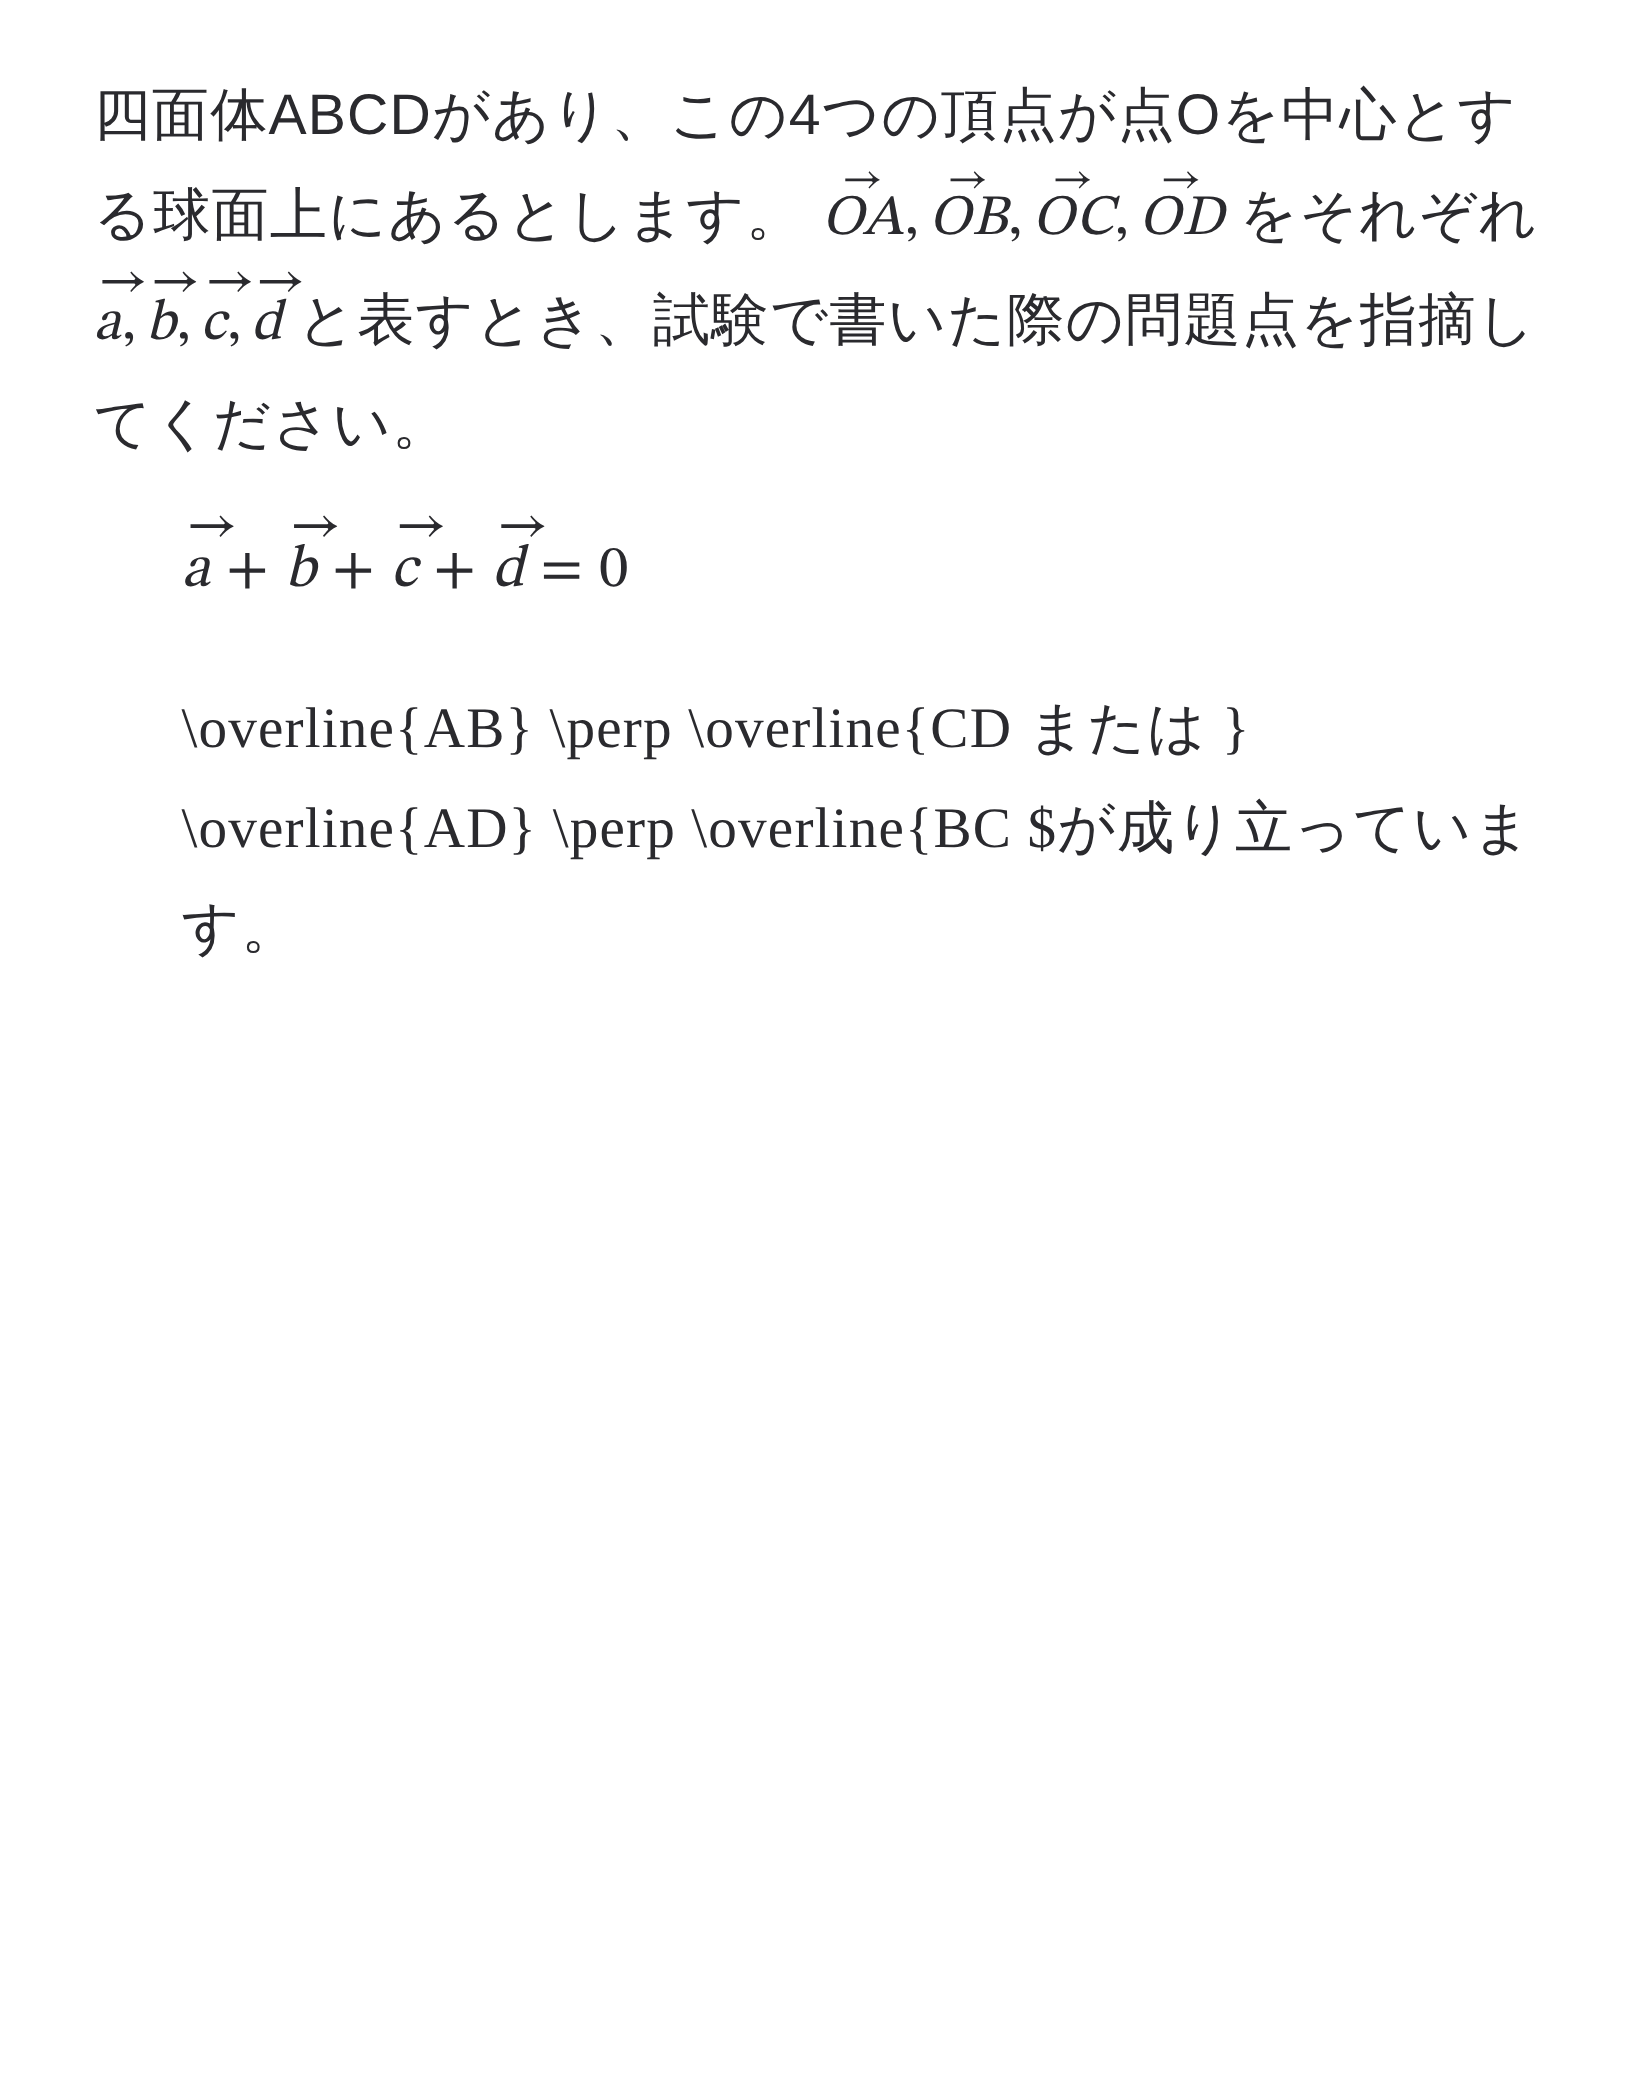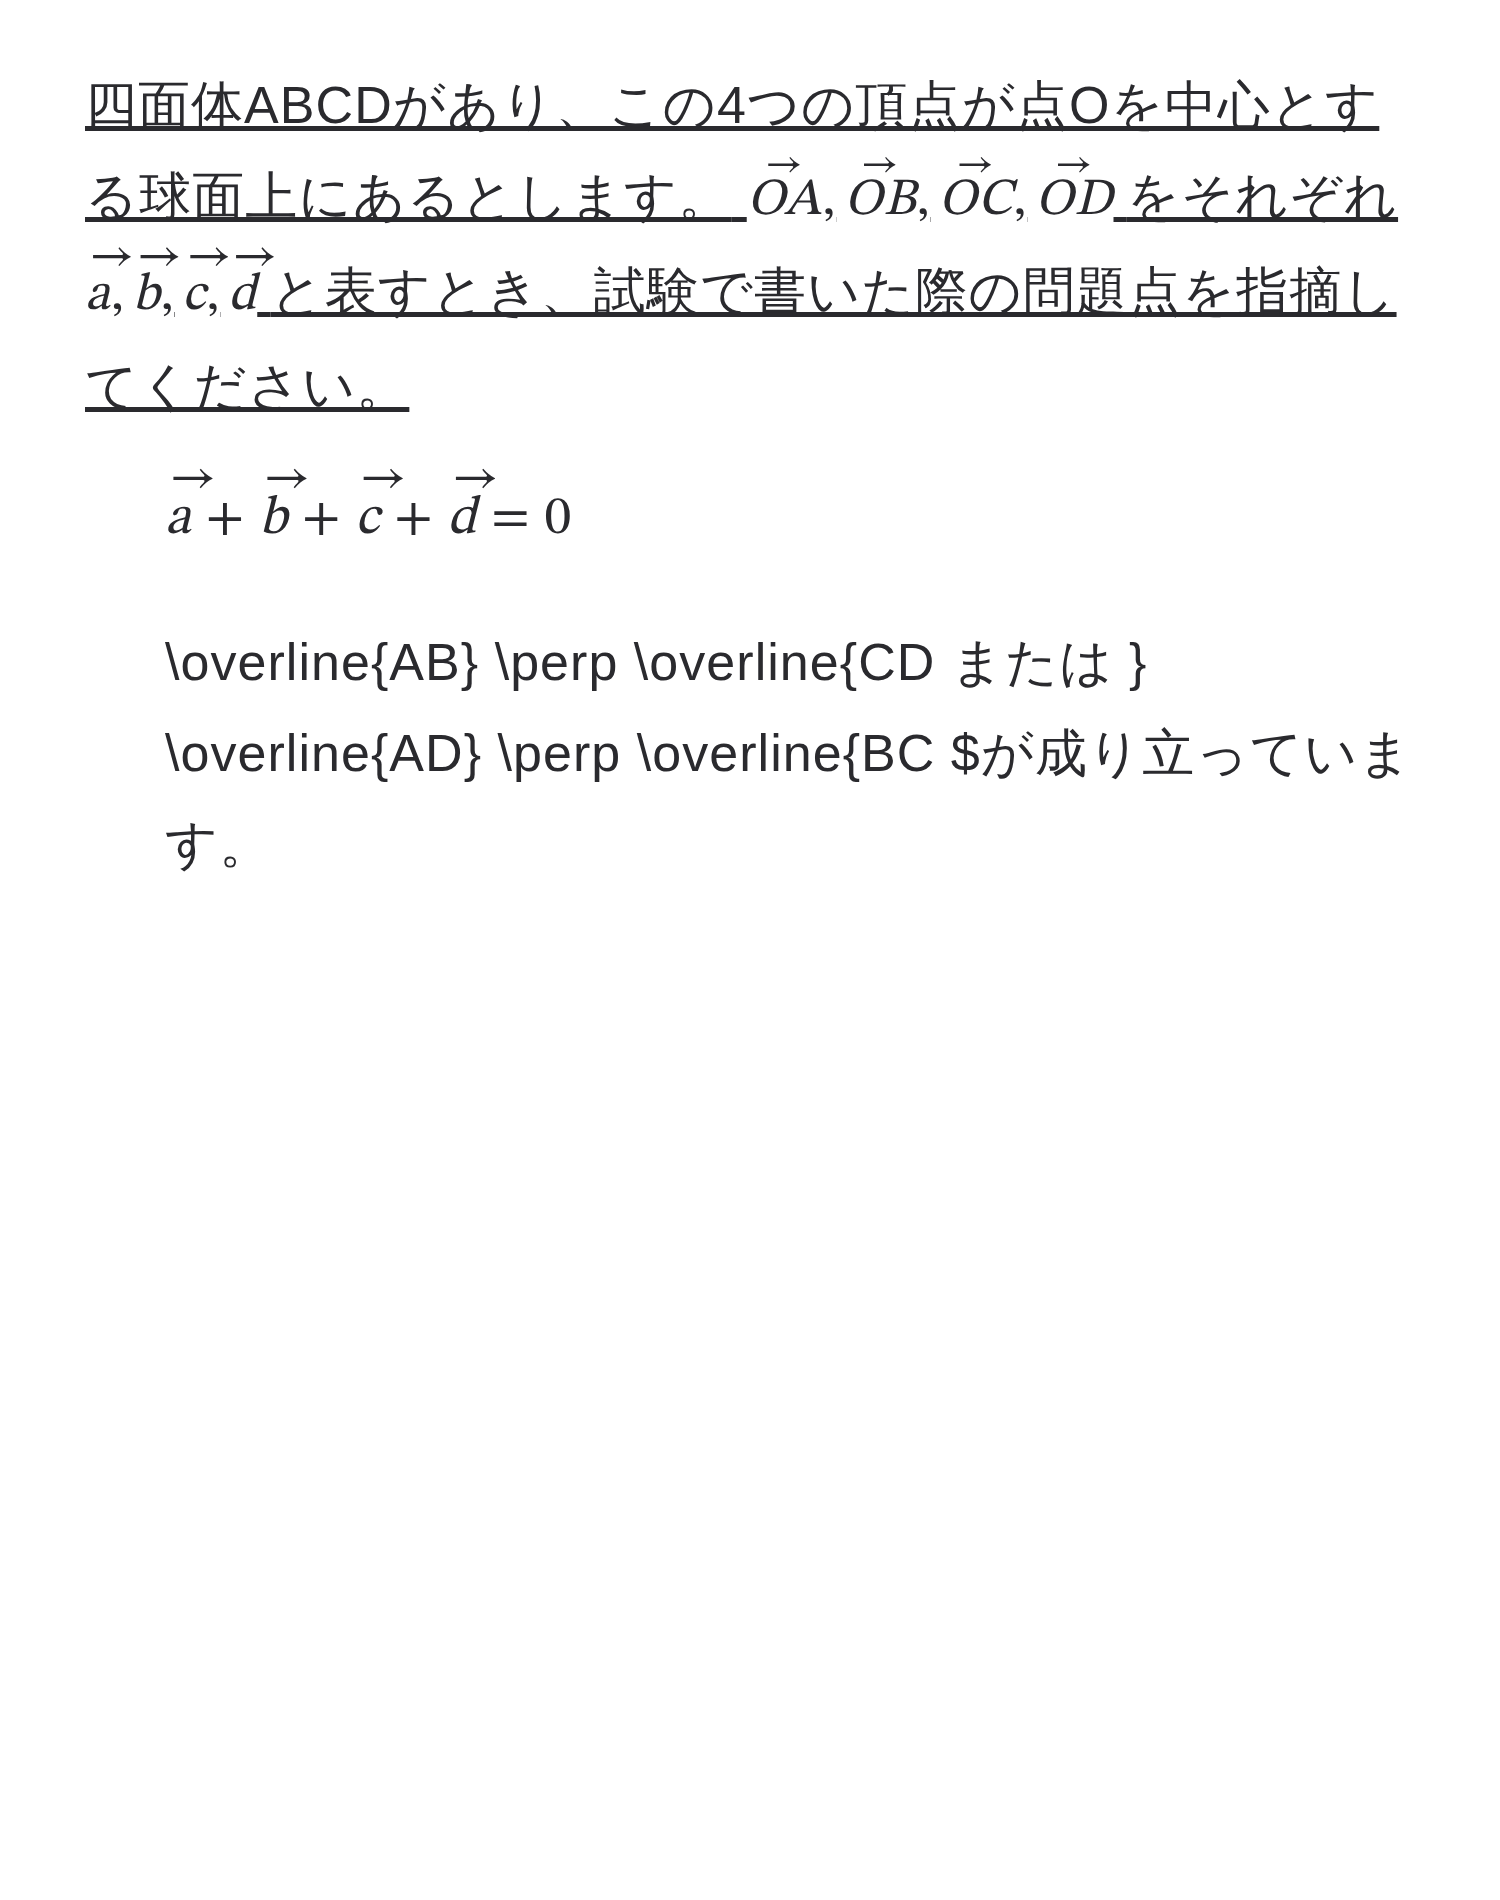--- a/index.html
+++ b/index.html
@@ -15,21 +15,20 @@
       color: #2a2a2e;
       padding: 60px 85px;
     }
     .content {
       font-size: 52px;
       line-height: 1.75;
       letter-spacing: 0.02em;
     }
     .para1 {
       margin-bottom: 40px;
-      text-decoration: underline;
     }
     .math-inline {
       font-family: "Cambria Math", "STIX Two Math", "Latin Modern Math", Georgia, serif;
       font-style: italic;
       white-space: nowrap;
     }
     .vec-container {
       position: relative;
       display: inline-block;
     }
@@ -66,21 +65,21 @@
       font-style: normal;
       padding: 0 0.25em;
     }
     .equation-block .zero {
       font-style: normal;
     }
     .indent-block {
       padding-left: 80px;
     }
     .latex-raw {
-      font-family: Liberation Sans, sans-serif;
+      font-family: Liberation Serif, serif;
     }
     .comma {
       font-style: normal;
       padding-right: 0.15em;
     }
   </style>
 </head>
 <body>
 
 <div class="content">

